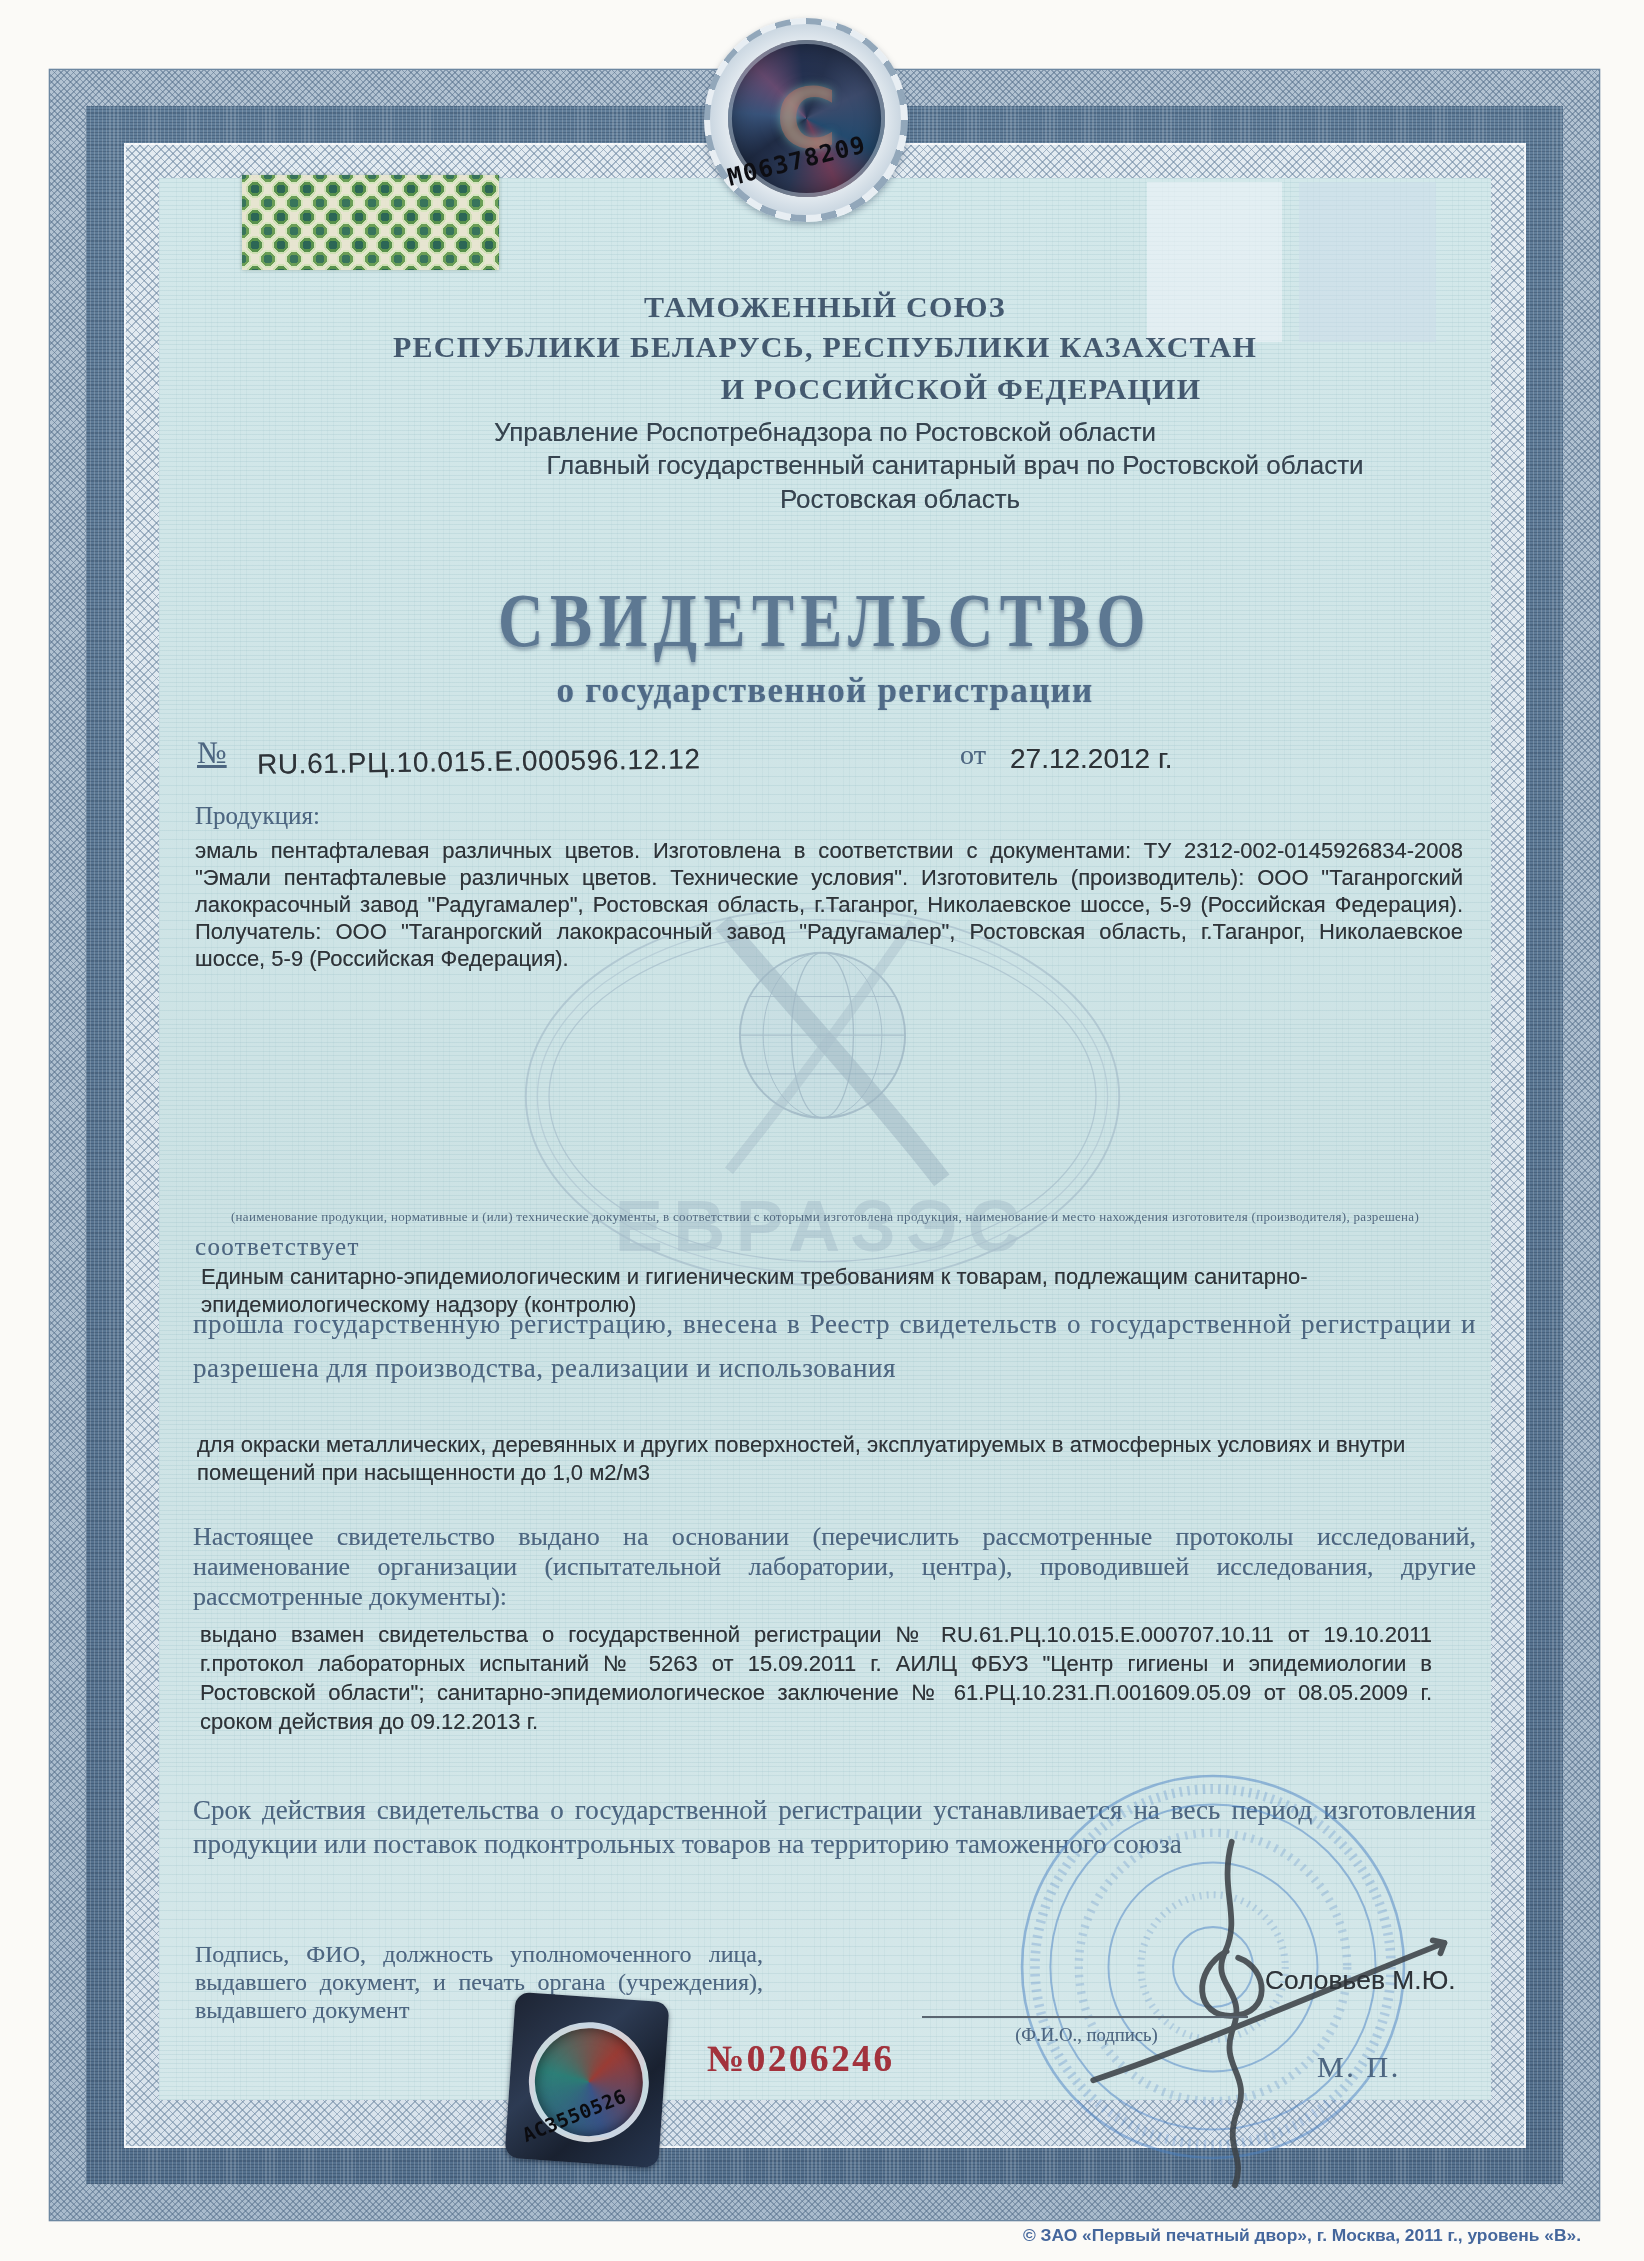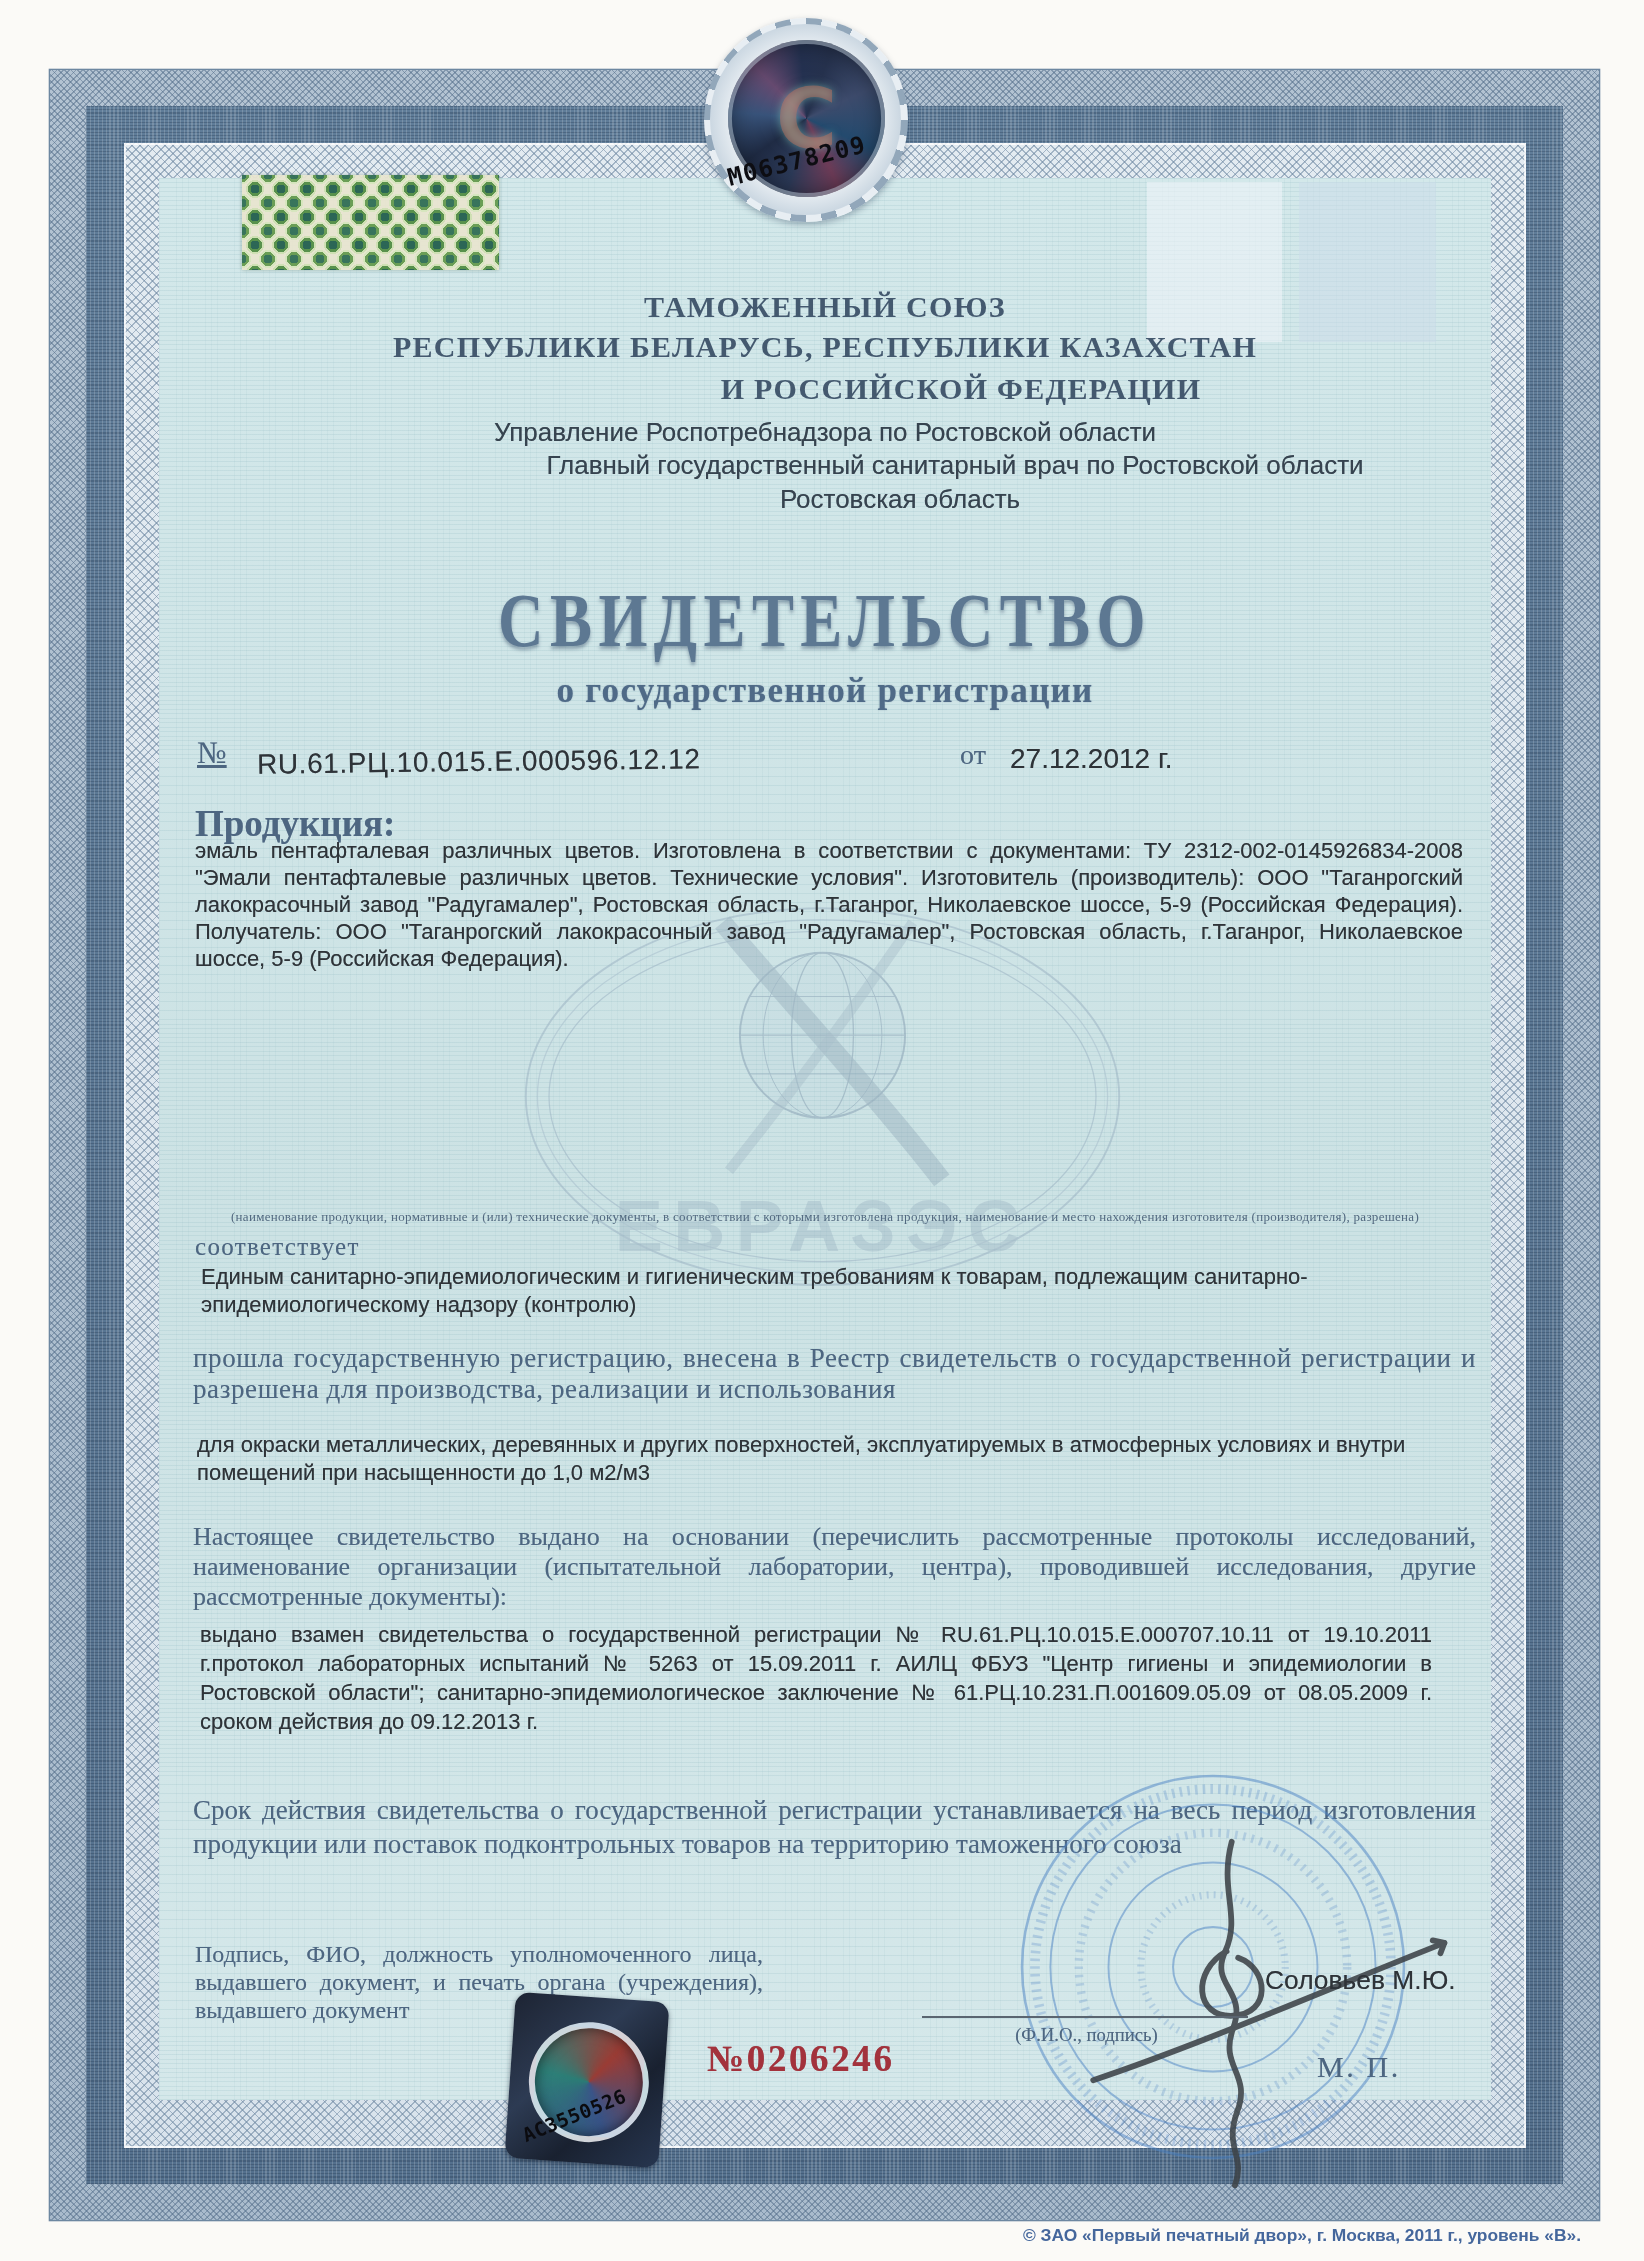--- a/index.html
+++ b/index.html
@@ -127,28 +127,28 @@
   <div class="abs center" style="left:159px;top:578px;width:1332px;font-size:63px;font-weight:bold;color:#5d7892;
        letter-spacing:6.4px;transform:scaleY(1.2);transform-origin:top center;text-shadow:0 1.9px 3.2px rgba(58,80,106,.45);">СВИДЕТЕЛЬСТВО</div>
   <div class="abs center" style="left:159px;top:671px;width:1332px;font-size:35px;font-weight:bold;color:#4f6a87;
        letter-spacing:1.3px;text-shadow:0 0 1.3px rgba(70,95,125,.5);">о государственной регистрации</div>
 
   <div class="abs tpl" style="left:197px;top:735px;font-size:31px;text-decoration:underline;">№</div>
   <div class="abs typed" style="left:257px;top:746px;font-size:28px;transform:rotate(-0.7deg);letter-spacing:0.6px;">RU.61.РЦ.10.015.Е.000596.12.12</div>
   <div class="abs tpl" style="left:960px;top:739px;font-size:28px;">от</div>
   <div class="abs typed" style="left:1010px;top:743px;font-size:28px;">27.12.2012 г.</div>
 
-  <div class="abs tpl" style="left:195px;top:802px;font-size:37px;font-weight:bold;">Продукция:</div>
+  <div class="abs tpl" style="left:195px;top:802px;font-size:25px;">Продукция:</div>
   <div class="abs typed just" style="left:195px;top:837px;width:1268px;font-size:22px;line-height:27px;text-align-last:left;">эмаль пентафталевая различных цветов. Изготовлена в соответствии с документами: ТУ 2312-002-0145926834-2008 "Эмали пентафталевые различных цветов. Технические условия". Изготовитель (производитель): ООО "Таганрогский лакокрасочный завод "Радугамалер", Ростовская область, г.Таганрог, Николаевское шоссе, 5-9 (Российская Федерация).  Получатель: ООО "Таганрогский лакокрасочный завод "Радугамалер", Ростовская область, г.Таганрог, Николаевское шоссе, 5-9 (Российская Федерация).</div>
   <div class="abs center cap" style="left:159px;top:1209px;width:1332px;font-size:13px;">(наименование продукции, нормативные и (или) технические документы, в соответствии с которыми изготовлена продукция, наименование и место нахождения изготовителя (производителя), разрешена)</div>
 
   <div class="abs tpl" style="left:195px;top:1233px;font-size:25px;letter-spacing:1.3px;">соответствует</div>
   <div class="abs typed" style="left:201px;top:1263px;width:1225px;font-size:22px;line-height:28px;">Единым санитарно-эпидемиологическим и гигиеническим требованиям к товарам, подлежащим санитарно-эпидемиологическому надзору (контролю)</div>
 
-  <div class="abs tpl just" style="left:193px;top:1343px;width:1283px;font-size:27px;line-height:31px;text-align-last:left;letter-spacing:0.6px;">прошла государственную регистрацию, внесена в Реестр свидетельств о государственной регистрации и разрешена для производства, реализации и использования</div>
+  <div class="abs tpl just" style="left:193px;top:1302px;width:1283px;font-size:27px;line-height:44px;text-align-last:left;letter-spacing:0.6px;">прошла государственную регистрацию, внесена в Реестр свидетельств о государственной регистрации и разрешена для производства, реализации и использования</div>
   <div class="abs typed" style="left:197px;top:1431px;width:1238px;font-size:22px;line-height:28px;">для окраски металлических, деревянных и других поверхностей, эксплуатируемых в атмосферных условиях и внутри помещений при насыщенности до 1,0 м2/м3</div>
 
   <div class="abs tpl just" style="left:193px;top:1522px;width:1283px;font-size:26px;line-height:30px;text-align-last:left;">Настоящее свидетельство выдано на основании (перечислить рассмотренные протоколы исследований, наименование организации (испытательной лаборатории, центра), проводившей исследования, другие рассмотренные документы):</div>
   <div class="abs typed just" style="left:200px;top:1620px;width:1232px;font-size:22px;line-height:29px;text-align-last:left;">выдано взамен свидетельства о государственной регистрации № RU.61.РЦ.10.015.Е.000707.10.11 от 19.10.2011 г.протокол лабораторных испытаний № 5263 от 15.09.2011 г. АИЛЦ ФБУЗ "Центр гигиены и эпидемиологии в Ростовской области"; санитарно-эпидемиологическое заключение № 61.РЦ.10.231.П.001609.05.09 от 08.05.2009 г. сроком действия до 09.12.2013 г.</div>
 
   <div class="abs tpl just" style="left:193px;top:1793px;width:1283px;font-size:27px;line-height:34px;text-align-last:left;">Срок действия свидетельства о государственной регистрации устанавливается на весь период изготовления продукции или поставок подконтрольных товаров на территорию таможенного союза</div>
 
   <div class="stamp-wrap">
     <svg width="400" height="400" viewBox="0 0 620 620">
       <g stroke="#4b82c4" fill="none" opacity=".5">

